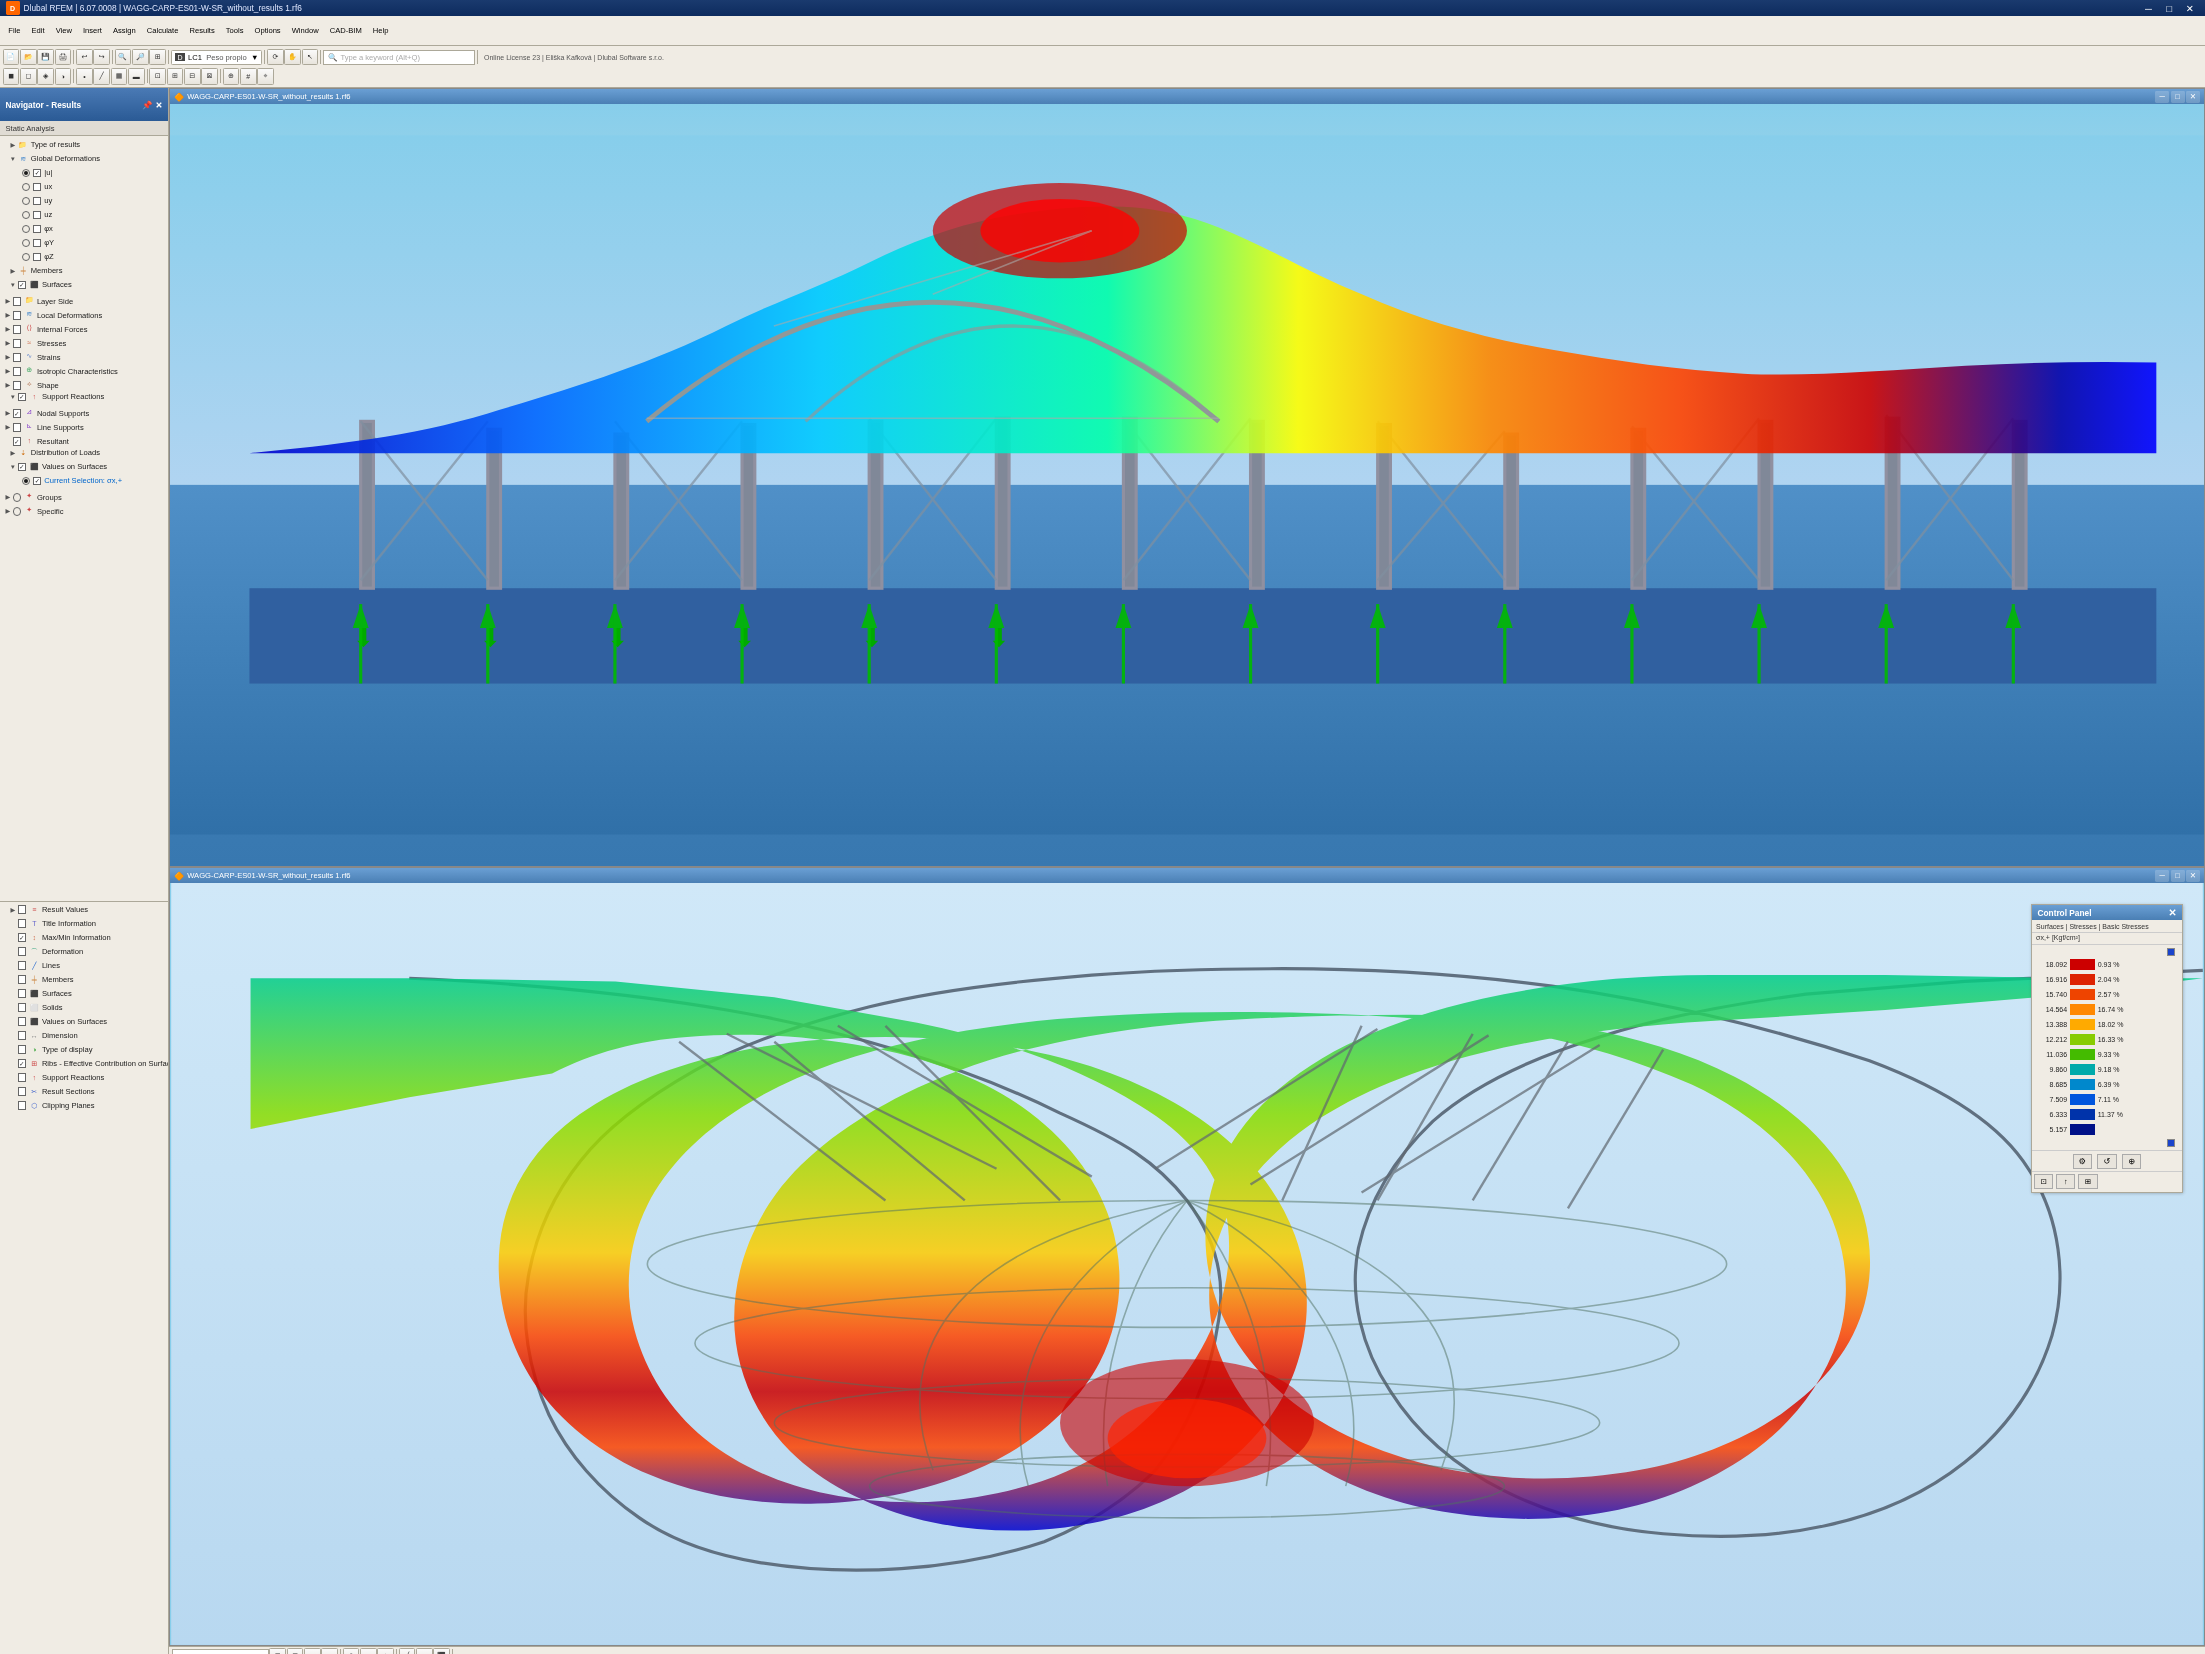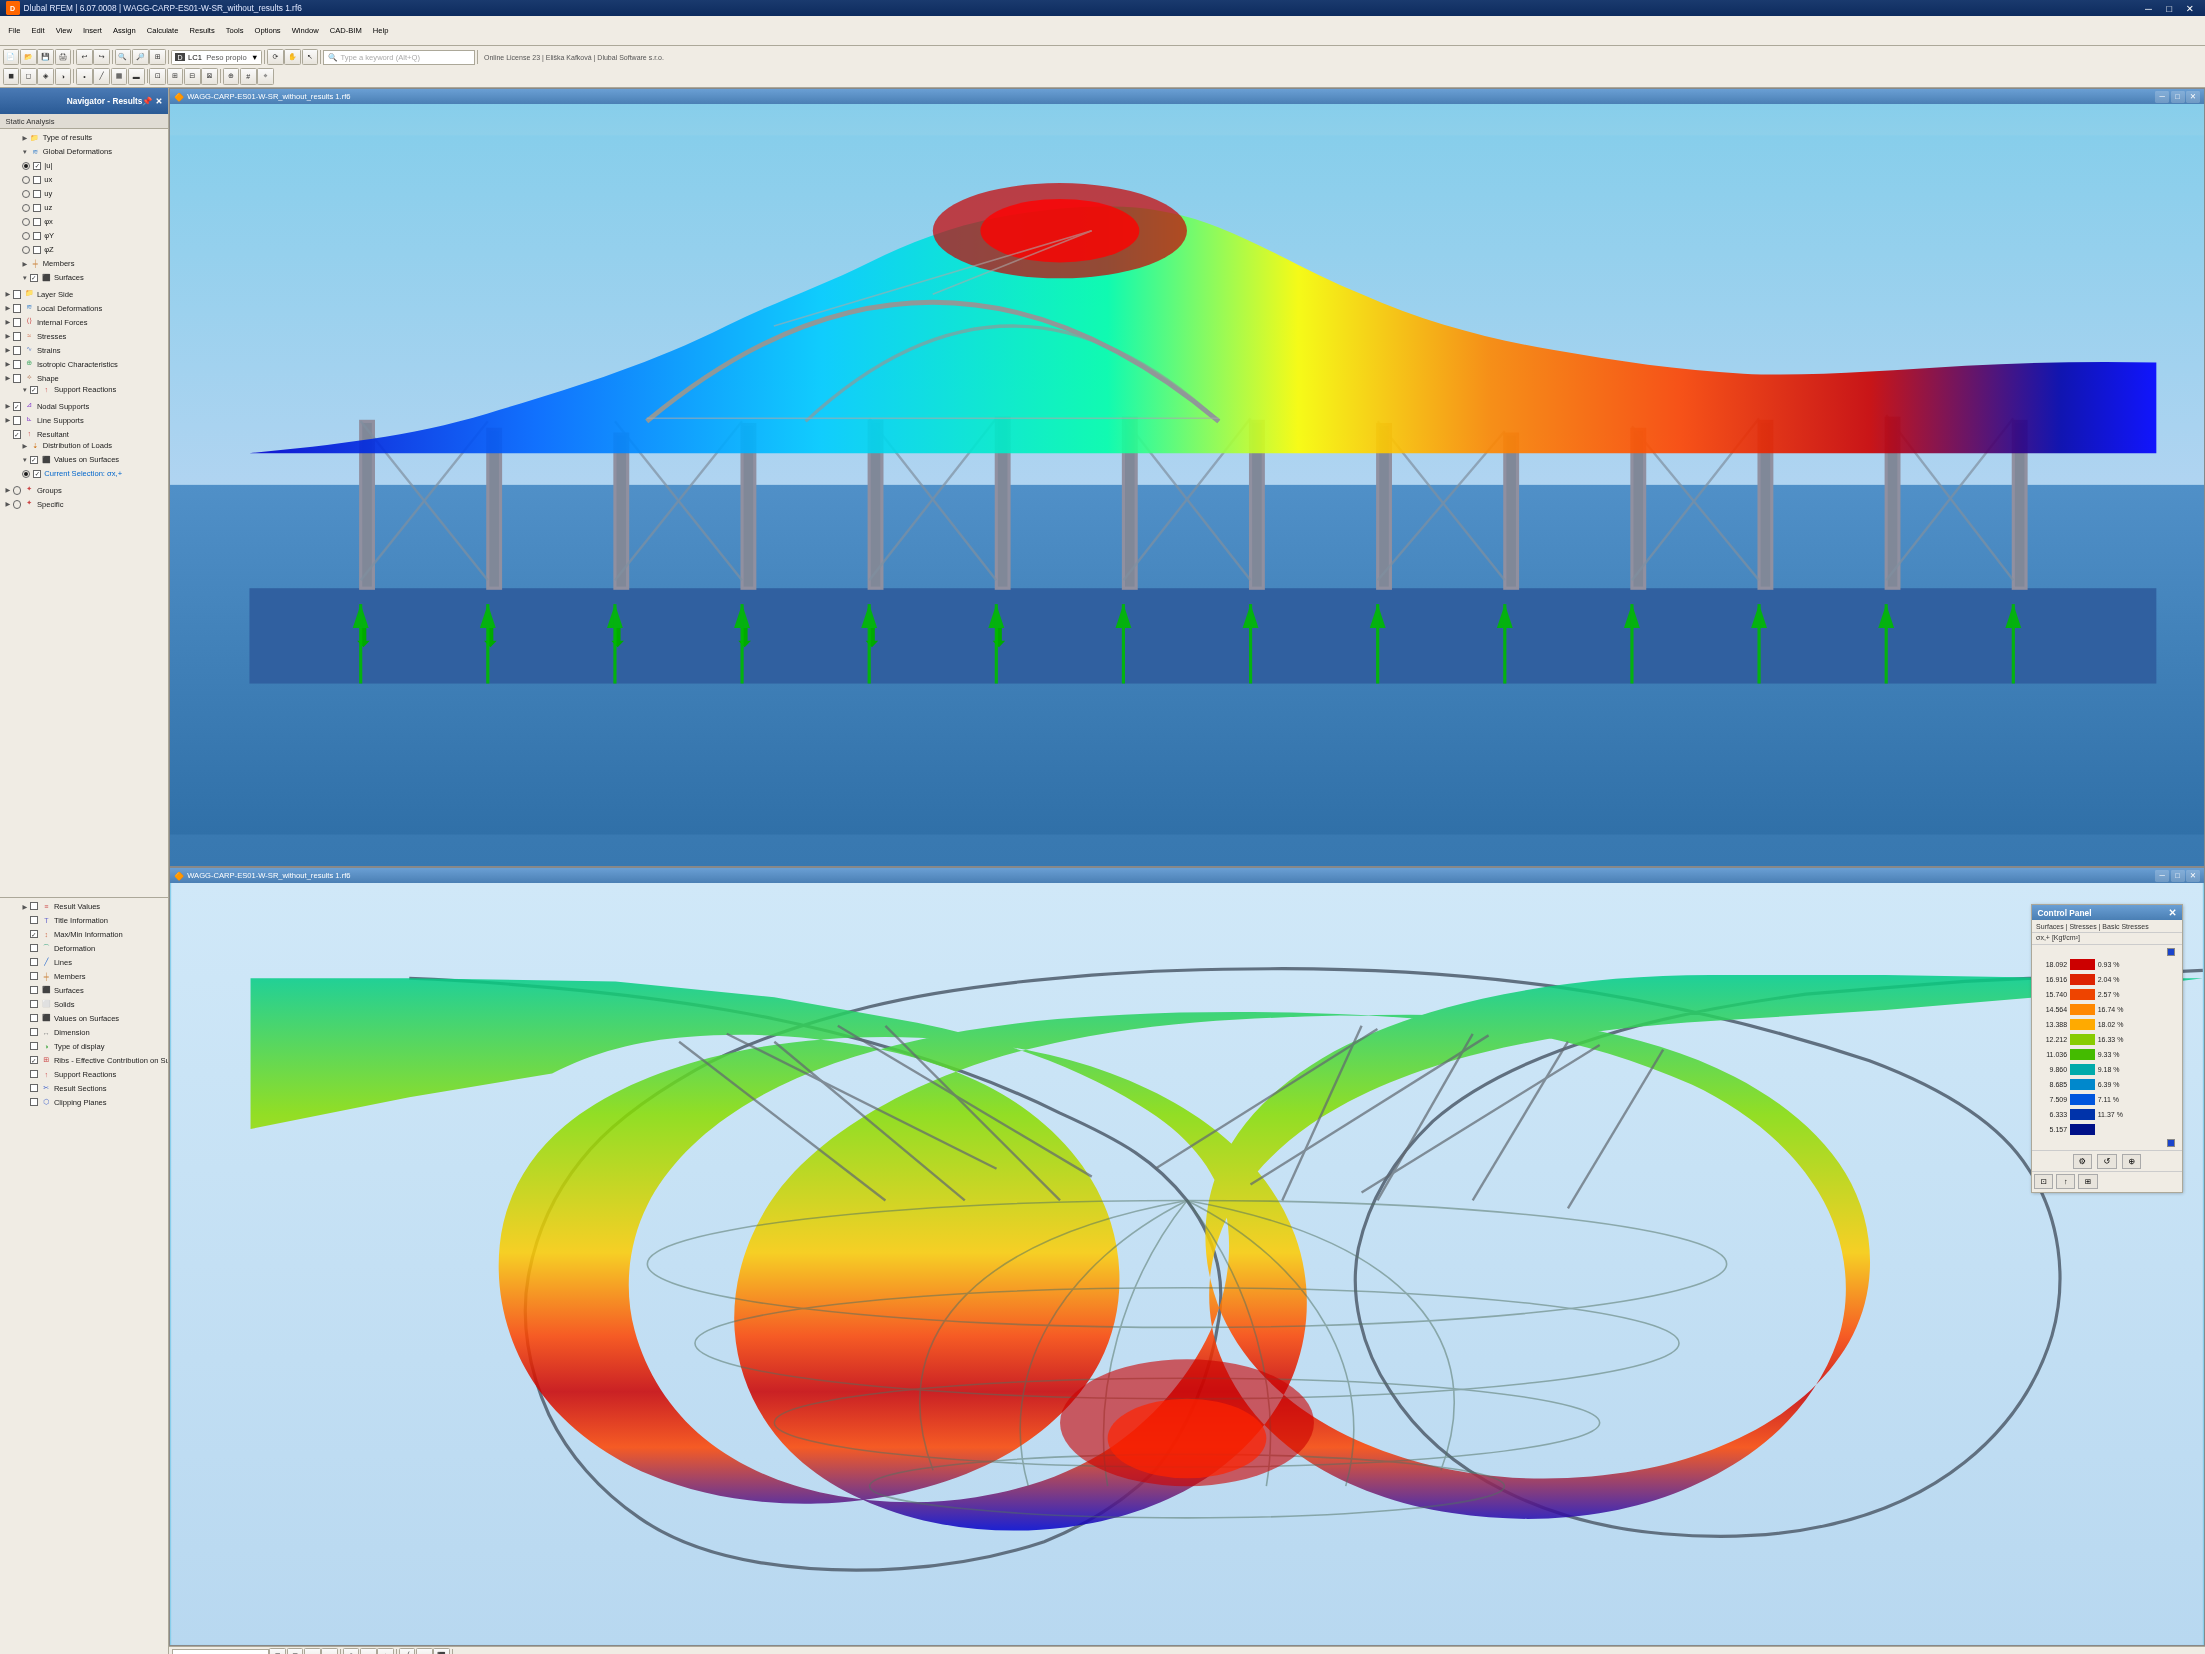--- a/index.html
+++ b/index.html
@@ -82,23 +82,23 @@
       flex-direction: column;
       overflow: hidden;
     }
     .nav-header {
       background: linear-gradient(to bottom, #4a7ab5, #2a5a95);
       color: white;
       padding: 2.1px 5.5px;
       font-size: 8.3px;
       font-weight: bold;
       display: flex;
-      justify-content: flex-end;
+      justify-content: space-between;
       align-items: center;
-      height: 26px;
+      height: 33px;
     }
     .nav-header-btns { display: flex; gap: 2.8px; }
     .nav-header-btn { color: white; cursor: pointer; font-size: 8.3px; }
     .nav-subheader {
       background: #e0dcd4;
       padding: 1.4px 5.5px;
       font-size: 7.6px;
       color: #333;
       border-bottom: 0.7px solid #aca899;
       height: 15px;
@@ -263,21 +263,21 @@
       flex: 1;
     }
 
     
     .structure-svg {
       position: absolute;
       top: 0; left: 0; width: 100%; height: 100%;
     }
 
     
-    .indent-0 { padding-left: 20px; }
+    .indent-0 { padding-left: 8px; }
     .indent-1 { padding-left: 3px; align-items: flex-end; }
     .indent-2 { padding-left: 22px; }
 
     .tree-folder-icon { color: #e8c060; }
 
     .nav-section-divider {
       height: 0.7px;
       background: #aca899;
       margin: 1.4px 0;
     }

